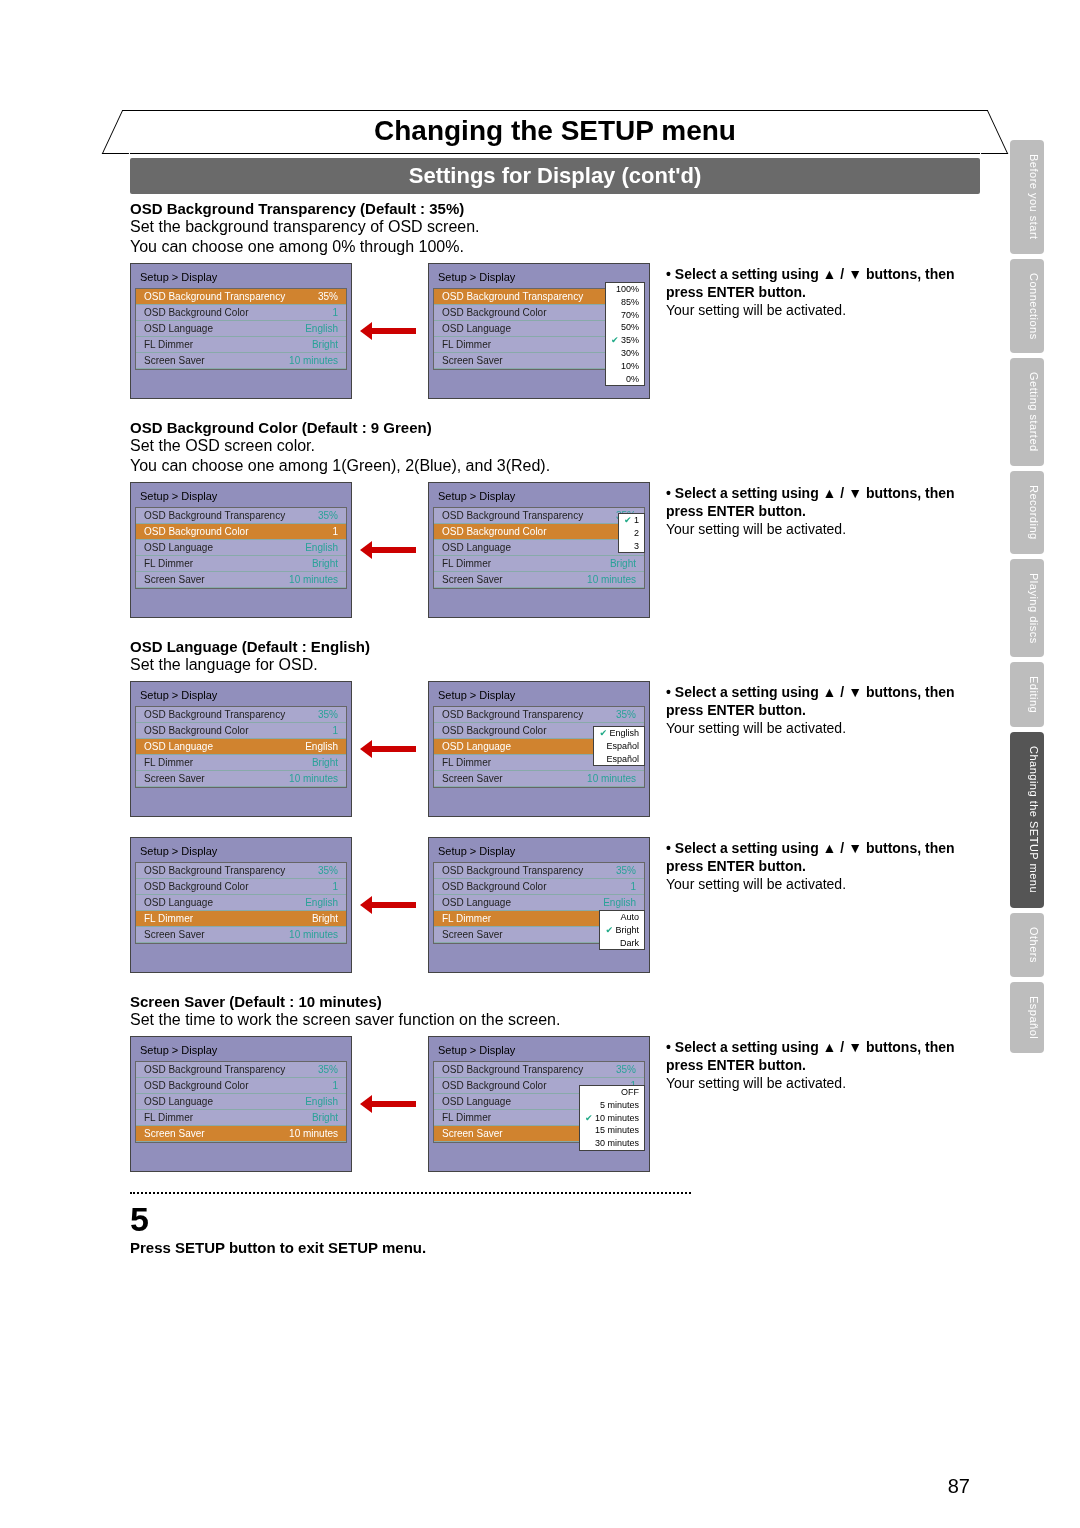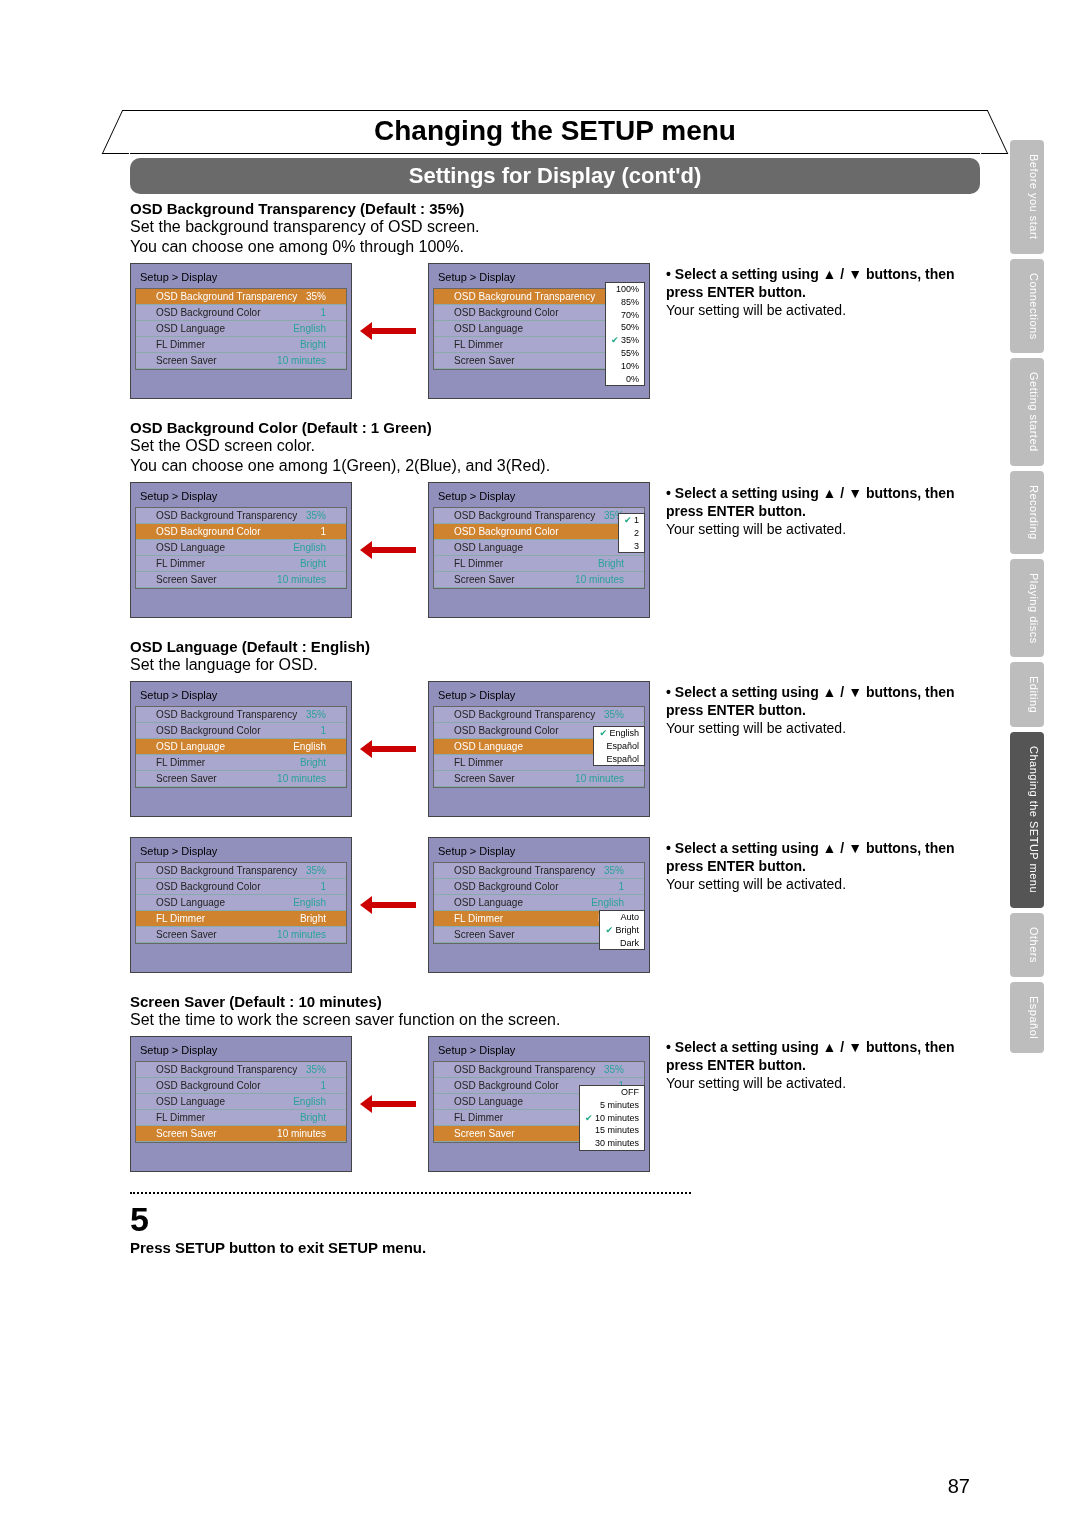--- a/index.html
+++ b/index.html
@@ -2,30 +2,30 @@
 <html><head>
 <meta charset="utf-8">
 <style>
 * { margin: 0; padding: 0; box-sizing: border-box; font-family: Arial, Helvetica, sans-serif; }
 body { background: #fff; width: 1080px; height: 1528px; position: relative; }
 .page { padding: 110px 100px 30px 130px; position: relative; }
 .title-bar { border: 1px solid #000; border-left: none; border-right: none; position: relative; height: 44px; margin-bottom: 4px; }
 .title-bar::before { content: ""; position: absolute; left: -18px; top: -1px; bottom: -1px; width: 26px; border-left: 1px solid #000; border-top: 1px solid #000; border-bottom: 1px solid #000; transform: skewX(-25deg); }
 .title-bar::after { content: ""; position: absolute; right: -18px; top: -1px; bottom: -1px; width: 26px; border-right: 1px solid #000; border-top: 1px solid #000; border-bottom: 1px solid #000; transform: skewX(25deg); }
 .title-text { text-align: center; font-size: 28px; font-weight: bold; padding-top: 4px; }
-.subtitle-band { background: #6a6a6a; color: #fff; text-align: center; font-size: 22px; font-weight: bold; padding: 5px; border-radius: 10px; margin-bottom: 6px; }
+.subtitle-band { background: #6a6a6a; color: #fff; text-align: center; font-size: 22px; font-weight: bold; padding: 5px; border-radius: 2px; margin-bottom: 6px; }
 .section { margin-bottom: 20px; }
 .section-title { font-weight: bold; font-size: 15px; }
 .section-desc { font-size: 16px; line-height: 1.25; margin-bottom: 6px; }
 .row { display: flex; align-items: flex-start; gap: 16px; }
 .panels { display: flex; align-items: center; gap: 8px; }
 .panel { width: 222px; background: #918fbc; border: 1px solid #444; padding: 4px 4px 28px 4px; font-size: 10px; }
 .panel .crumb { background: #918fbc; color: #000; font-size: 11px; padding: 3px 5px 5px; }
 .panel .list { background: #918fbc; border: 1px solid #666; }
-.panel .item { display: flex; justify-content: space-between; padding: 1px 20px; background: #a9a7cd; color: #222; border-bottom: 1px solid #8aa; line-height: 1.3; }
+.panel .item { display: flex; justify-content: space-between; padding: 1px 8px; background: #a9a7cd; color: #222; border-bottom: 1px solid #8aa; line-height: 1.3; }
 .panel .item.sel { background: #d0832f; color: #fff; }
 .panel .item .v { color: #2aa298; font-size: 10px; }
 .panel .item.sel .v { color: #fff; }
 .arrow-left { width: 60px; height: 14px; position: relative; }
 .arrow-left::before { content: ""; position: absolute; left: 10px; top: 4px; width: 46px; height: 6px; background: #c00; }
 .arrow-left::after { content: ""; position: absolute; left: 0; top: -2px; border-right: 12px solid #c00; border-top: 9px solid transparent; border-bottom: 9px solid transparent; }
 .popup { position: absolute; right: 4px; background: #fff; border: 1px solid #404040; font-size: 9px; }
 .popup div { padding: 1px 5px; text-align: right; line-height: 1.2; }
 .popup .chk::before { content: "✔ "; color: #2a8; }
 .instr { font-size: 14px; line-height: 1.3; flex: 1; padding-top: 2px; }
@@ -105,35 +105,35 @@
                 <span>Screen Saver</span>
                 <span></span>
               </div>
           </div>
           <div class="popup" style="top:18px">
             <div>100%</div>
             <div>85%</div>
             <div>70%</div>
             <div>50%</div>
             <div class="chk">35%</div>
-            <div>55%</div>
+            <div>30%</div>
             <div>10%</div>
             <div>0%</div>
           </div>
         </div>
       </div>
       <div class="instr">
         <b>• Select a setting using ▲ / ▼ buttons, then press ENTER button.</b><br>
         <span>Your setting will be activated.</span>
       </div>
     </div>
   </div>
 
   <div class="section">
-    <div class="section-title">OSD Background Color (Default : 1 Green)</div>
+    <div class="section-title">OSD Background Color (Default : 9 Green)</div>
     <div class="section-desc">
       <span>Set the OSD screen color.</span><br>
       <span>You can choose one among 1(Green), 2(Blue), and 3(Red).</span>
     </div>
     <div class="row">
       <div class="panels">
         <div class="panel">
           <div class="crumb">Setup &gt; Display</div>
           <div class="list">
             <div class="item">

